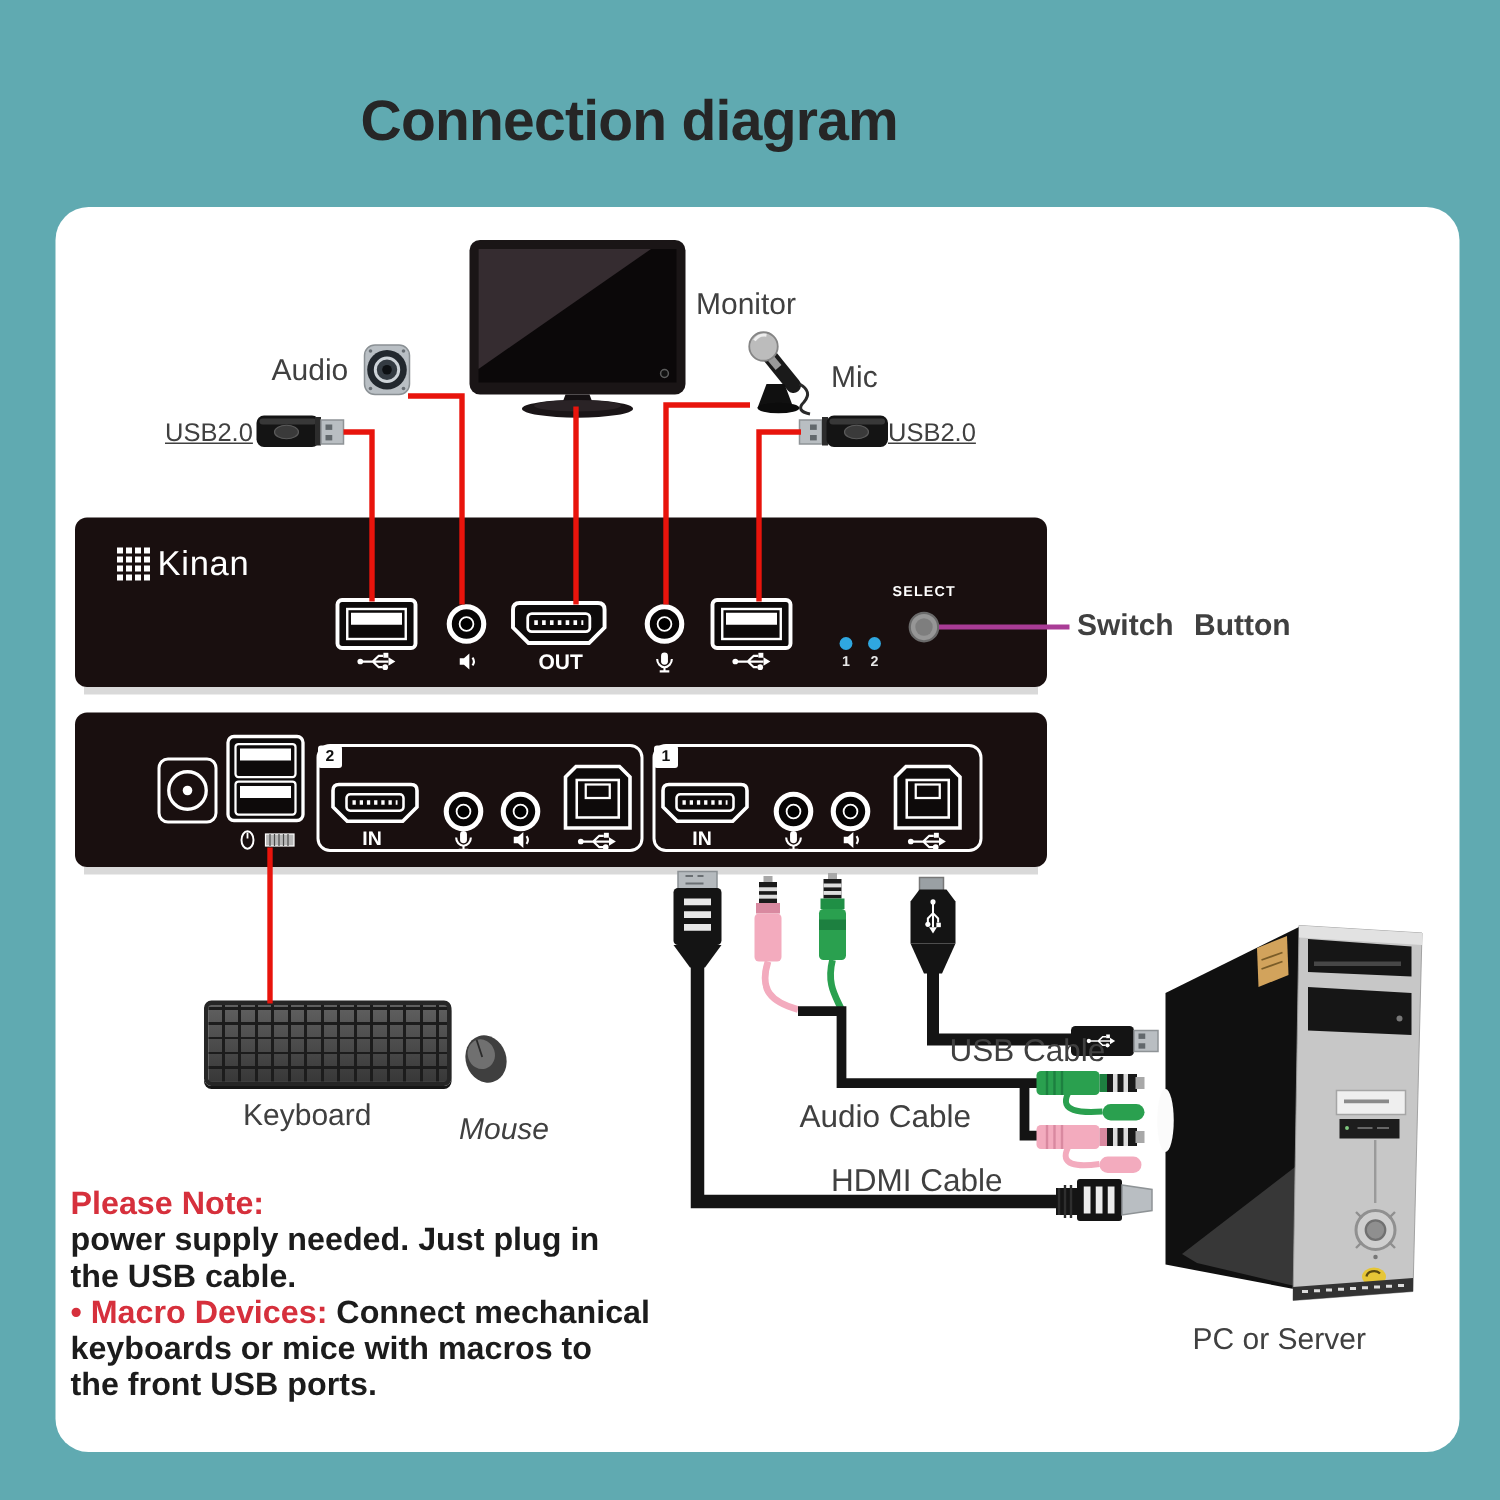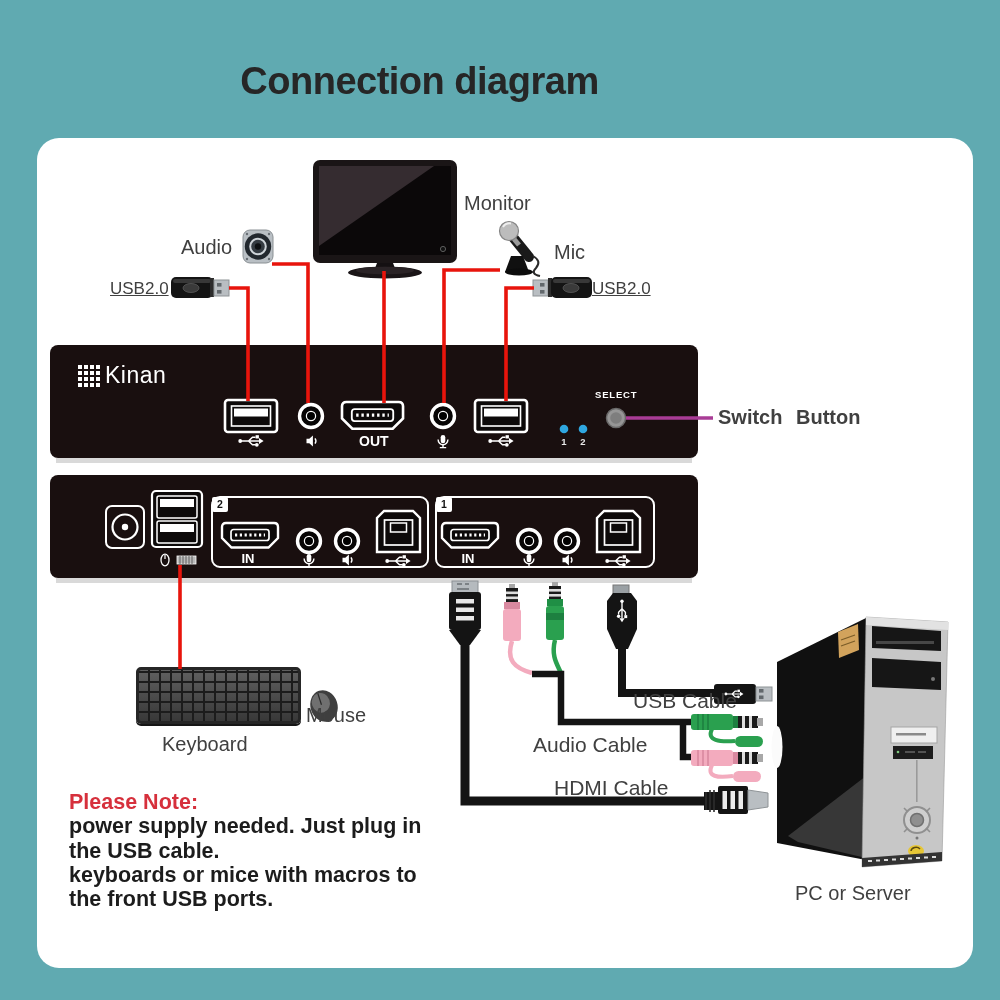--- a/index.html
+++ b/index.html
@@ -41,21 +41,21 @@
       repeating-linear-gradient(90deg, transparent 0 9px, #1c1c1c 9px 11px),
       repeating-linear-gradient(0deg, transparent 0 8px, #1c1c1c 8px 10px),
       linear-gradient(#606060,#383838);
     box-shadow:0 2px 0 #161616;
   }
   svg.art{position:absolute;left:0;top:0;pointer-events:none;}
   .note{
     position:absolute;left:47px;top:790px;width:410px;
     font-size:21.5px;font-weight:700;line-height:24.3px;color:#1c1c1c;
   }
-  .note .red{color:#d6303c;margin-left:22px;}
+  .note .red{color:#d6303c;}
   .switch-lbl{word-spacing:8px;font-weight:bold;}
 </style>
 </head>
 <body>
 
 <div class="card"></div>
 
 <div class="title">Connection diagram</div>
 
 <div class="keyboard"></div>
@@ -330,21 +330,21 @@
   </g>
 </svg>
 
 <span class="lbl" style="left:464px;top:192px;">Monitor</span>
 <span class="lbl" style="left:181px;top:236px;">Audio</span>
 <span class="lbl" style="left:554px;top:241px;">Mic</span>
 <span class="lbl small" style="left:110px;top:279px;">USB2.0</span>
 <span class="lbl small" style="left:592px;top:279px;">USB2.0</span>
 <span class="lbl switch-lbl" style="left:718px;top:406px;">Switch Button</span>
 <span class="lbl" style="left:162px;top:733px;">Keyboard</span>
-<span class="lbl" style="left:306px;top:704px;">Mouse</span>
+<span class="lbl" style="left:306px;top:742px;font-style:italic;">Mouse</span>
 <span class="lbl cable" style="left:633px;top:663px;margin-top:26px;">USB Cable</span>
 <span class="lbl cable" style="left:533px;top:733px;">Audio Cable</span>
 <span class="lbl cable" style="left:514px;top:776px;margin-left:40px;">HDMI Cable</span>
 <span class="lbl" style="left:795px;top:882px;">PC or Server</span>
 
 <div class="kinan">
   <div class="kinan-grid">
     <i></i>
       <i></i>
       <i></i>
@@ -371,15 +371,16 @@
 <span class="panel-text" style="left:103px;top:554px;width:46px;text-align:center;font-size:9px;margin-top:28px;">DC 5-12V</span>
 <span class="badge" style="left:212px;top:497px;">2</span>
 <span class="badge" style="left:436px;top:497px;">1</span>
 <span class="panel-text" style="left:234px;top:551px;width:28px;text-align:center;font-size:13px;">IN</span>
 <span class="panel-text" style="left:454px;top:551px;width:28px;text-align:center;font-size:13px;">IN</span>
 
 <div class="note">
   <div><span class="red">Please Note:</span><span></span></div>
   <div><span class="red"></span><span>power supply needed. Just plug in</span></div>
   <div><span class="red"></span><span>the USB cable.</span></div>
+  <div><span class="red">• Macro Devices:</span><span> Connect mechanical</span></div>
   <div><span class="red"></span><span>keyboards or mice with macros to</span></div>
   <div><span class="red"></span><span>the front USB ports.</span></div>
 </div>
 
 </body></html>

